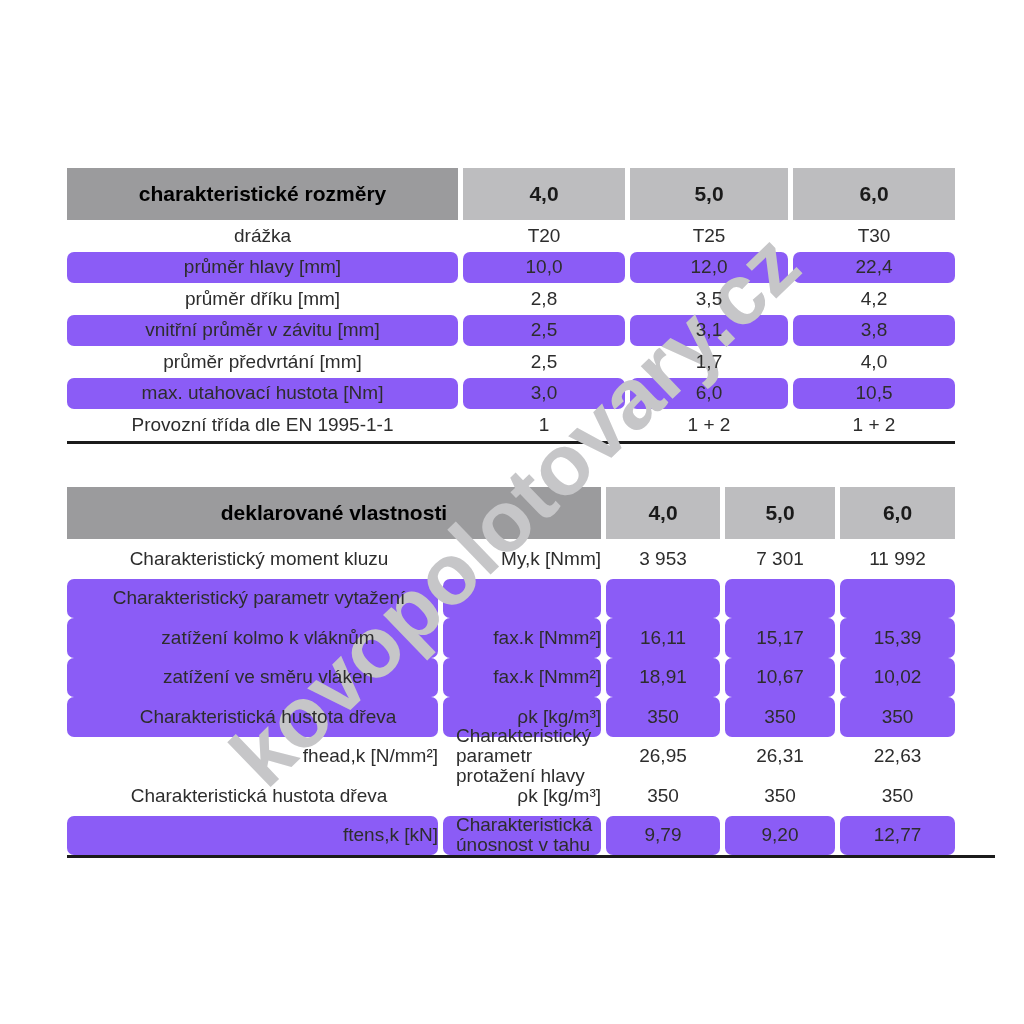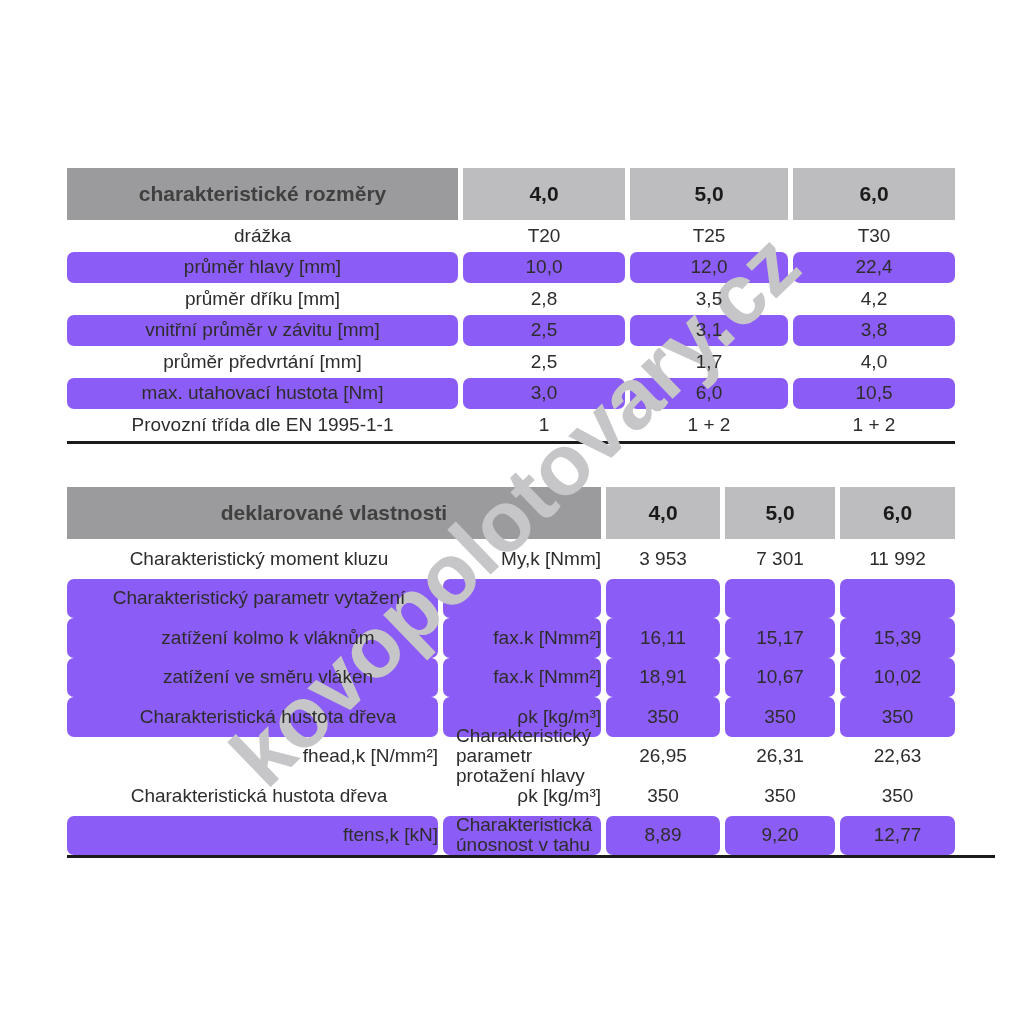--- a/index.html
+++ b/index.html
@@ -23,21 +23,21 @@
   #table1{left:67px;top:168px;width:888px;
     grid-template-columns:391px 162px 158px 162px;
     grid-auto-rows:31.5px;grid-template-rows:52px;}
   #table2{left:67px;top:487px;width:928px;
     grid-template-columns:371px 158px 114px 110px 115px;
     grid-auto-rows:39.5px;grid-template-rows:52px;}
 
   .cell{display:flex;align-items:center;justify-content:center;
         font-size:19px;line-height:1.05;}
   .cell>span{position:relative;z-index:2;}
-  .hdr-main{background:#9b9b9d;font-weight:bold;font-size:21px;color:#404040;}
+  .hdr-main{background:#9b9b9d;font-weight:bold;font-size:21px;color:#000000;}
   .hdr-col{background:#bdbdbf;font-weight:bold;font-size:21px;color:#1a1a1a;}
   .shade{background:#8b5cf6;border-radius:7px;}
   .left{justify-content:center;padding-left:13px;}
   .indent{padding-left:31px;}
   .sym{justify-content:flex-end;padding-left:10px;}
   .span2{grid-column:1 / span 2;}
 </style>
 </head>
 <body>
 
@@ -264,21 +264,21 @@
       <div class="cell ">
         <span>350</span>
       </div>
       <div class="cell sym shade">
         <span>ftens,k [kN]</span>
       </div>
       <div class="cell left shade">
         <span>Charakteristická únosnost v tahu</span>
       </div>
       <div class="cell  shade">
-        <span>8,89</span>
+        <span>9,79</span>
       </div>
       <div class="cell  shade">
         <span>9,20</span>
       </div>
       <div class="cell  shade">
         <span>12,77</span>
       </div>
     </div>
 
 </div>

